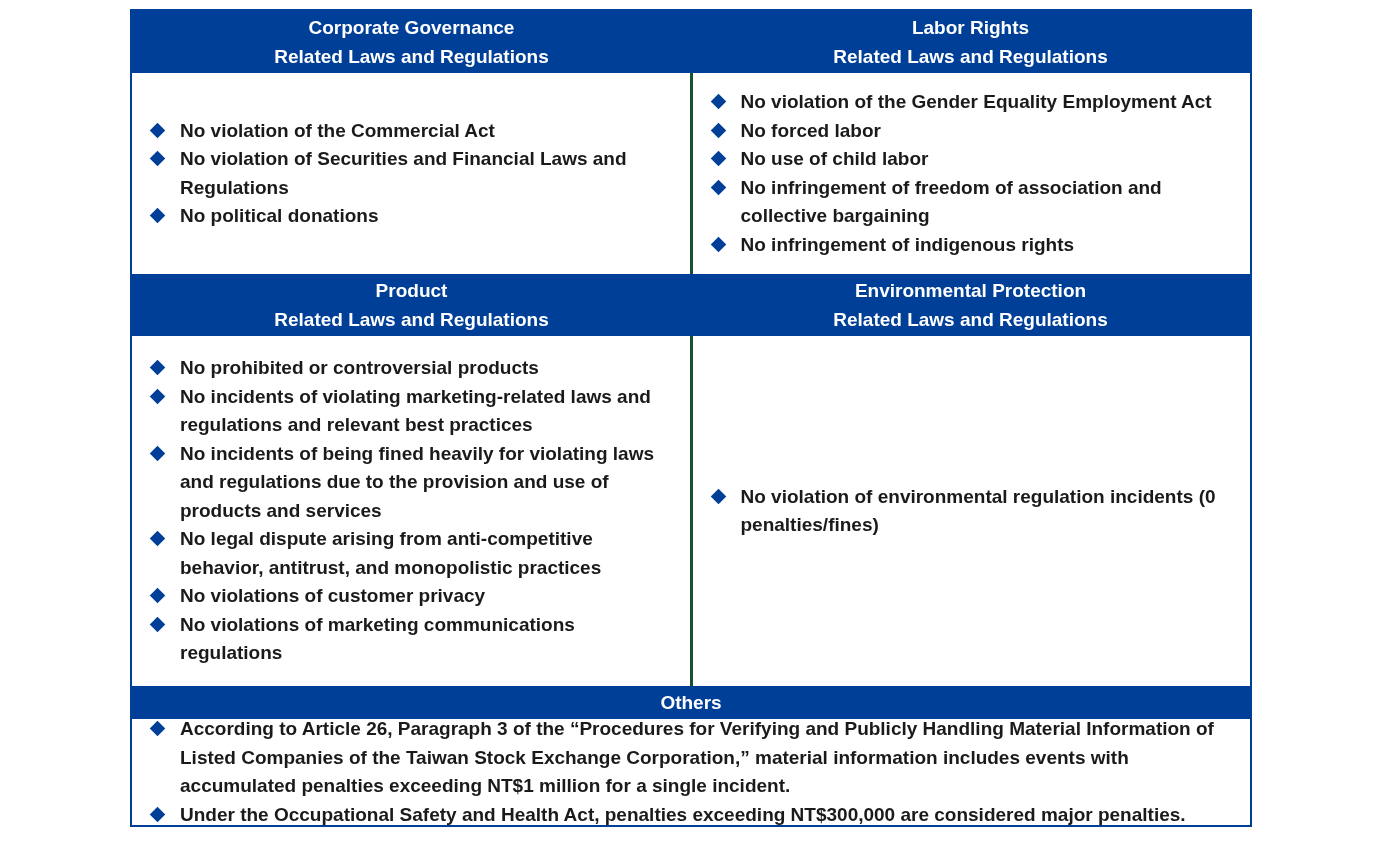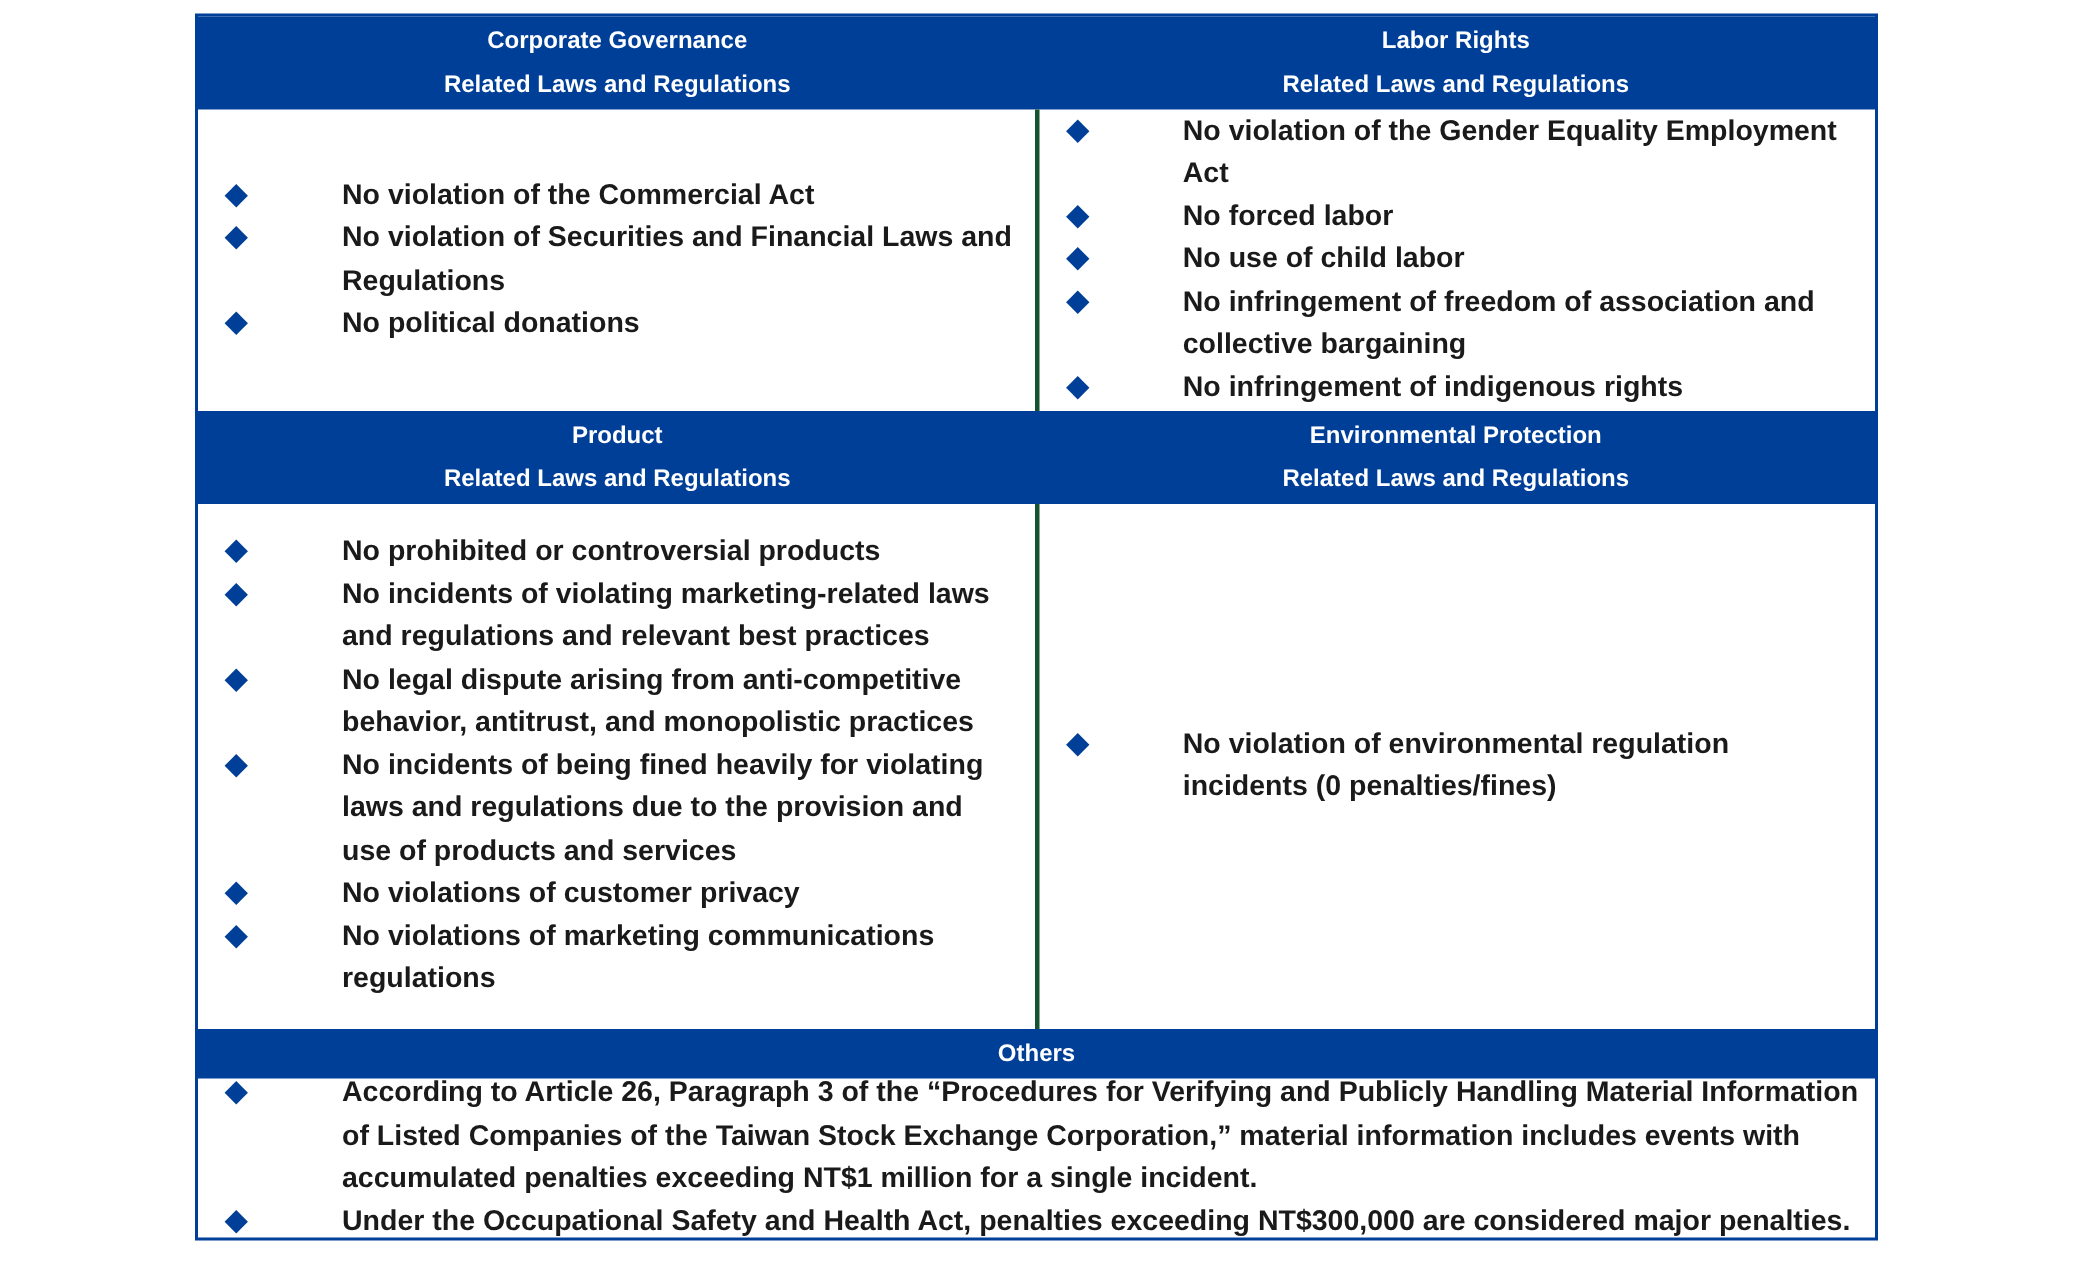--- a/index.html
+++ b/index.html
@@ -1,23 +1,23 @@
 <!DOCTYPE html>
 <html><head>
 <meta charset="utf-8">
 <style>
   html,body{margin:0;padding:0;background:#ffffff;}
   body{width:1385px;height:848px;position:relative;font-family:"Liberation Sans",sans-serif;}
   .tbl{position:absolute;left:130px;top:9px;width:1122px;border:2px solid #003f98;box-sizing:border-box;}
   .row{display:flex;}
-  .hdr{background:#003f98;color:#fff;font-weight:bold;font-size:16px;text-align:center;line-height:29px;}
+  .hdr{background:#003f98;color:#fff;font-weight:bold;font-size:19px;text-align:center;line-height:29px;}
   .hdr .cell{flex:1;padding:2px 0;}
   .body .cell{flex:1;box-sizing:border-box;display:flex;flex-direction:column;justify-content:center;padding:0 10px 0 16px;}
   .body .cell.left{border-right:3px solid #14532d;}
-  .item{display:flex;font-size:19px;font-weight:bold;color:#1a1a1a;line-height:28.5px;gap:48px;}
+  .item{display:flex;font-size:19px;font-weight:bold;color:#1a1a1a;line-height:28.5px;}
   .diamond{flex:0 0 32px;position:relative;}
   .diamond::before{content:"";position:absolute;left:4px;top:8px;width:11px;height:11px;background:#003f98;transform:rotate(45deg);}
   .txt{flex:1;}
   .r1{height:201px;}
   .r2{height:350px;}
   .r3{height:106px;}
   .full{flex:1;}
 </style>
 </head>
 <body>
@@ -86,25 +86,25 @@
       <div class="item">
           <span class="diamond"></span>
           <span class="txt">No prohibited or controversial products</span>
         </div>
       <div class="item">
           <span class="diamond"></span>
           <span class="txt">No incidents of violating marketing-related laws and regulations and relevant best practices</span>
         </div>
       <div class="item">
           <span class="diamond"></span>
-          <span class="txt">No legal dispute arising from anti-competitive behavior, antitrust, and monopolistic practices</span>
+          <span class="txt">No incidents of being fined heavily for violating laws and regulations due to the provision and use of products and services</span>
         </div>
       <div class="item">
           <span class="diamond"></span>
-          <span class="txt">No incidents of being fined heavily for violating laws and regulations due to the provision and use of products and services</span>
+          <span class="txt">No legal dispute arising from anti-competitive behavior, antitrust, and monopolistic practices</span>
         </div>
       <div class="item">
           <span class="diamond"></span>
           <span class="txt">No violations of customer privacy</span>
         </div>
       <div class="item">
           <span class="diamond"></span>
           <span class="txt">No violations of marketing communications regulations</span>
         </div>
     </div>

